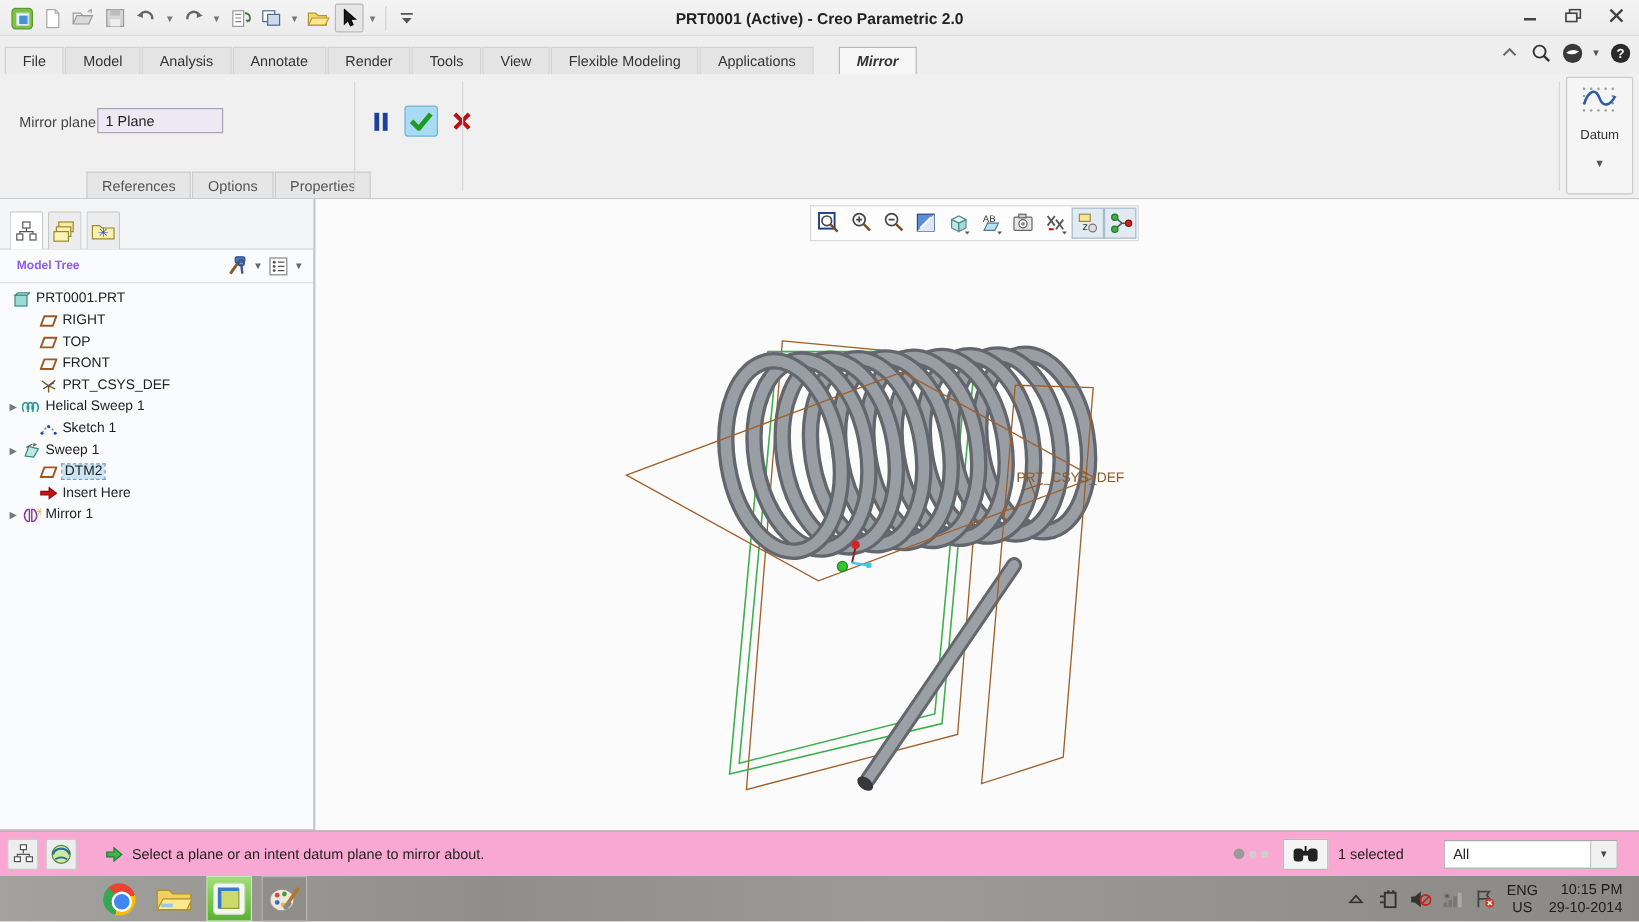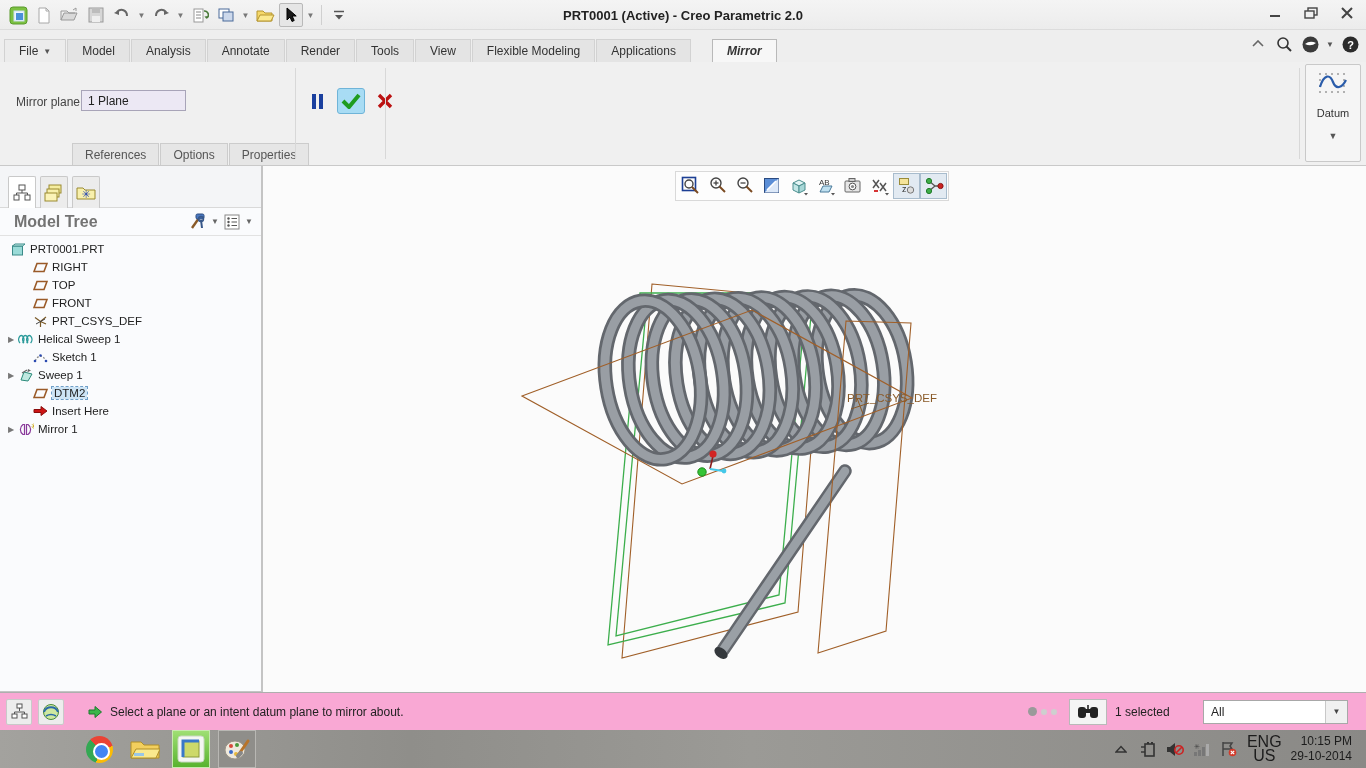--- a/index.html
+++ b/index.html
@@ -21,21 +21,21 @@
     align-items:center; justify-content:center; font-weight:bold; font-size:13px; color:#222;
     pointer-events:none; }
   .win-controls { position:absolute; right:8px; top:4px; display:flex; gap:14px; }
   .win-controls .wbtn { width:22px; height:18px; display:flex; align-items:center; justify-content:center; }
 
   
   .tabstrip { position:relative; height:32px; background:#eeeeee; }
   .tabs { position:absolute; left:4px; bottom:0; display:flex; align-items:flex-end; height:23px; }
   .tab { height:23px; padding:4px 14px 0 14px; font-size:12px; color:#333;
     background:#e4e4e4; border:1px solid #d2d2d2; border-bottom:none; margin-right:1px;
-    white-space:nowrap; }
+    white-space:nowrap;flex-direction:column; }
   .tab.file { background:#ececec; display:flex; gap:5px; align-items:flex-start; }
   .tab.file .caret { font-size:8px; color:#555; margin-top:3px; }
   .tab.active { background:#f7f7f7; border-color:#b9b9b9; font-style:italic; font-weight:bold;
     margin-left:20px; position:relative; top:0; }
   .util-icons { position:absolute; right:6px; top:4px; display:flex; align-items:center; gap:6px; }
   .util-icons .ubtn { width:20px; height:20px; display:flex; align-items:center; justify-content:center; }
   .util-icons .caret { font-size:8px; color:#555; }
 
   
   .ribbon { position:relative; height:104px; background:#f0f0f0; border-bottom:1px solid #c9c9c9; }
@@ -61,21 +61,21 @@
   
   .navigator { position:relative; width:263px; background:#fafbfd;
     border-right:2px solid #c4c4c4; border-bottom:1px solid #c4c4c4; }
   .nav-tabs { display:flex; gap:4px; padding:10px 0 0 8px; height:42px;
     border-bottom:1px solid #d9d9d9; background:#f4f5f7; }
   .nav-tab { width:28px; height:32px; border:1px solid #c9c9c9; border-bottom:none;
     background:#ececec; display:flex; align-items:center; justify-content:center; border-radius:2px 2px 0 0; }
   .nav-tab.sel { background:#ffffff; }
   .tree-header { display:flex; align-items:center; height:28px; padding:0 6px 0 14px;
     border-bottom:1px solid #e2e2e2; }
-  .tree-header .title { font-weight:bold; font-size:16px; color:#737373; flex:1; }
+  .tree-header .title { font-weight:bold; font-size:10px; color:#8b5cf6; flex:1; }
   .hbtn { width:22px; height:22px; display:flex; align-items:center; justify-content:center; }
   .hcaret { font-size:8px; color:#666; width:12px; text-align:center; }
   .tree { padding-top:4px; }
   .trow { display:flex; align-items:center; height:18px; font-size:11.5px; color:#222; }
   .trow .expander { width:14px; text-align:center; font-size:8px; color:#777; margin-left:4px; }
   .trow .ticon { width:16px; height:14px; display:flex; align-items:center; justify-content:center; margin-right:4px; }
   .trow.root { padding-left:10px; }
   .trow.child { padding-left:14px; }
   .trow .lbl.selected { background:#cde4f5; outline:1px dashed #6f9fc8; padding:0 2px; }
 
@@ -112,21 +112,21 @@
   .ticon-slot { width:38px; height:38px; display:flex; align-items:center; justify-content:center; }
   .ticon-slot.active { background:linear-gradient(#9fdf74,#58b32e); border:1px solid #c8e9b0; }
   .ticon-slot.open { background:#8f8e8a; border:1px solid #b8b7b3; }
   .chrome-ball { width:27px; height:27px; border-radius:50%;
     background:conic-gradient(from -45deg, #ea4335 0 120deg, #fbbc05 120deg 240deg, #34a853 240deg 360deg);
     position:relative; }
   .chrome-ball::after { content:""; position:absolute; left:7px; top:7px; width:13px; height:13px;
     border-radius:50%; background:#4285f4; border:2.5px solid #fff; }
   .tray { position:absolute; right:4px; top:0; height:38px; display:flex; align-items:center; gap:9px; color:#1c1c1c; }
   .tray .t-icn { width:18px; height:18px; display:flex; align-items:center; justify-content:center; }
-  .tray .lang { text-align:center; font-size:16px; line-height:14px; }
+  .tray .lang { text-align:center; font-size:12px; line-height:14px; }
   .tray .clock { text-align:right; font-size:12px; line-height:15px; margin-right:10px; }
 </style>
 </head>
 <body>
 
 <div class="titlebar">
   <div class="qat">
     <span class="btn">
       <svg width="19" height="19">
           <rect x="1" y="1" width="17" height="17" rx="3" fill="#7cc142" stroke="#5a9a2c"></rect>

